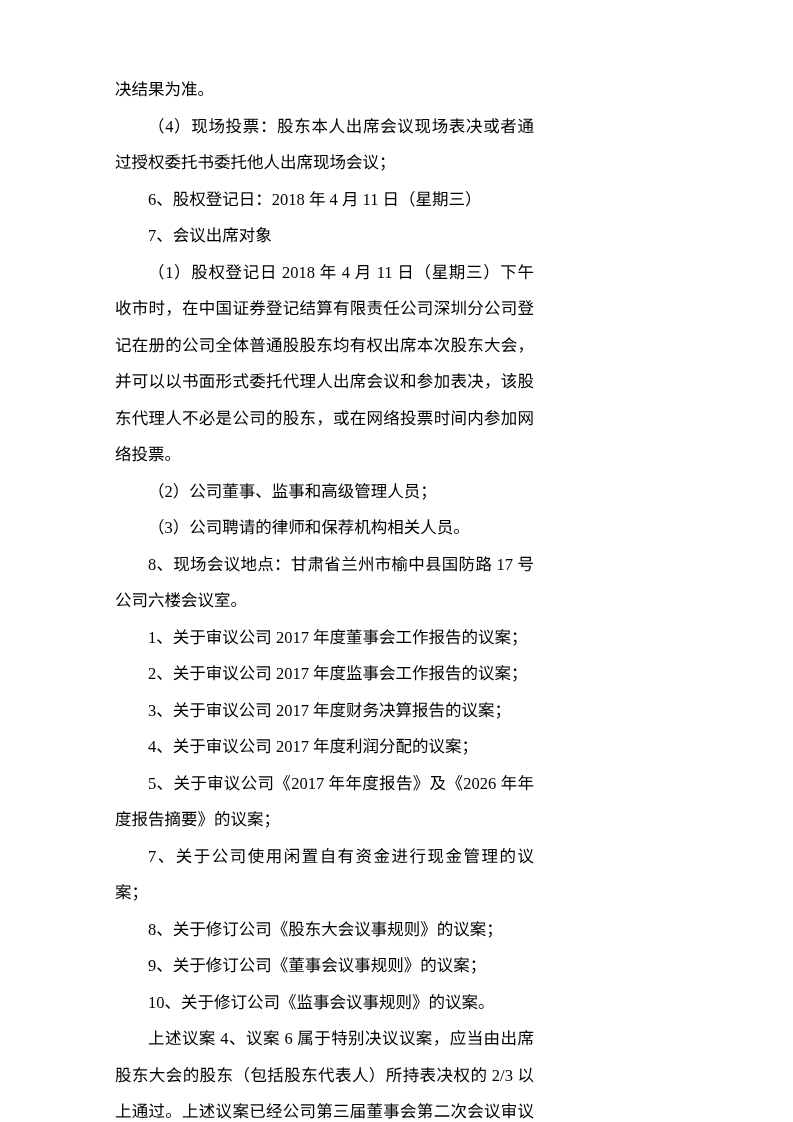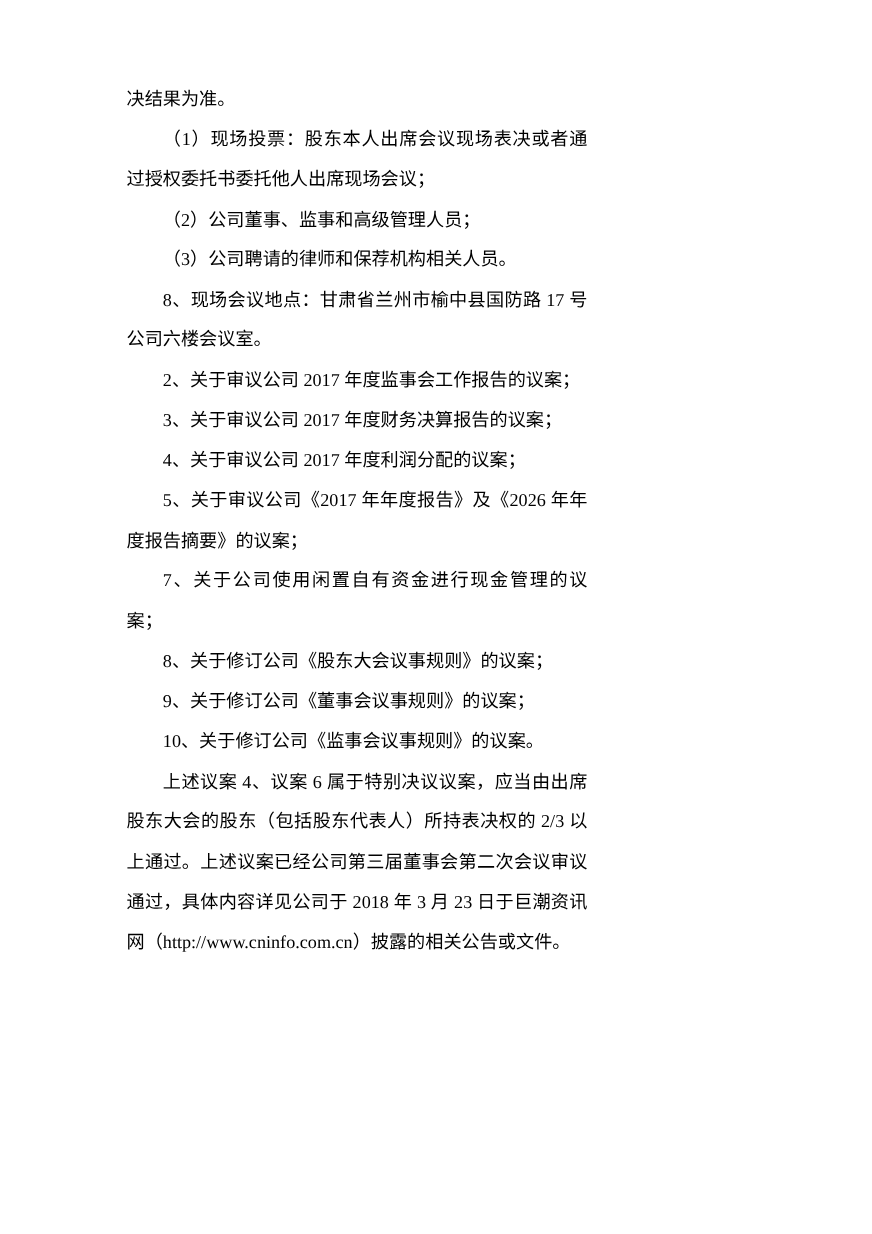--- a/index.html
+++ b/index.html
@@ -46,33 +46,37 @@
   }
 </style>
 </head>
 <body>
 
 <div class="page">
   <div class="doc-body">
 
     <p class="noindent">决结果为准。</p>
 
-    <p class="indent">（1）现场投票：股东本人出席会议现场表决或者通过授权委托书委托他人出席现场会议；</p>
+    <p class="indent">（4）现场投票：股东本人出席会议现场表决或者通过授权委托书委托他人出席现场会议；</p>
 
 
+    <p class="indent">6、股权登记日：2018 年 4 月 11 日（星期三）</p>
 
+    <p class="indent">7、会议出席对象</p>
 
+    <p class="indent">（1）股权登记日 2018 年 4 月 11 日（星期三）下午收市时，在中国证券登记结算有限责任公司深圳分公司登记在册的公司全体普通股股东均有权出席本次股东大会，并可以以书面形式委托代理人出席会议和参加表决，该股东代理人不必是公司的股东，或在网络投票时间内参加网络投票。</p>
 
     <p class="indent">（2）公司董事、监事和高级管理人员；</p>
 
     <p class="indent">（3）公司聘请的律师和保荐机构相关人员。</p>
 
     <p class="indent">8、现场会议地点：甘肃省兰州市榆中县国防路 17 号公司六楼会议室。</p>
 
 
+    <p class="indent">1、关于审议公司 2017 年度董事会工作报告的议案；</p>
     <p class="indent">2、关于审议公司 2017 年度监事会工作报告的议案；</p>
     <p class="indent">3、关于审议公司 2017 年度财务决算报告的议案；</p>
     <p class="indent">4、关于审议公司 2017 年度利润分配的议案；</p>
     <p class="indent">5、关于审议公司《2017 年年度报告》及《2026 年年度报告摘要》的议案；</p>
     <p class="indent">7、关于公司使用闲置自有资金进行现金管理的议案；</p>
     <p class="indent">8、关于修订公司《股东大会议事规则》的议案；</p>
     <p class="indent">9、关于修订公司《董事会议事规则》的议案；</p>
     <p class="indent">10、关于修订公司《监事会议事规则》的议案。</p>
 
     <p class="indent">上述议案 4、议案 6 属于特别决议议案，应当由出席股东大会的股东（包括股东代表人）所持表决权的 2/3 以上通过。上述议案已经公司第三届董事会第二次会议审议通过，具体内容详见公司于 2018 年 3 月 23 日于巨潮资讯网（http://www.cninfo.com.cn）披露的相关公告或文件。</p>

